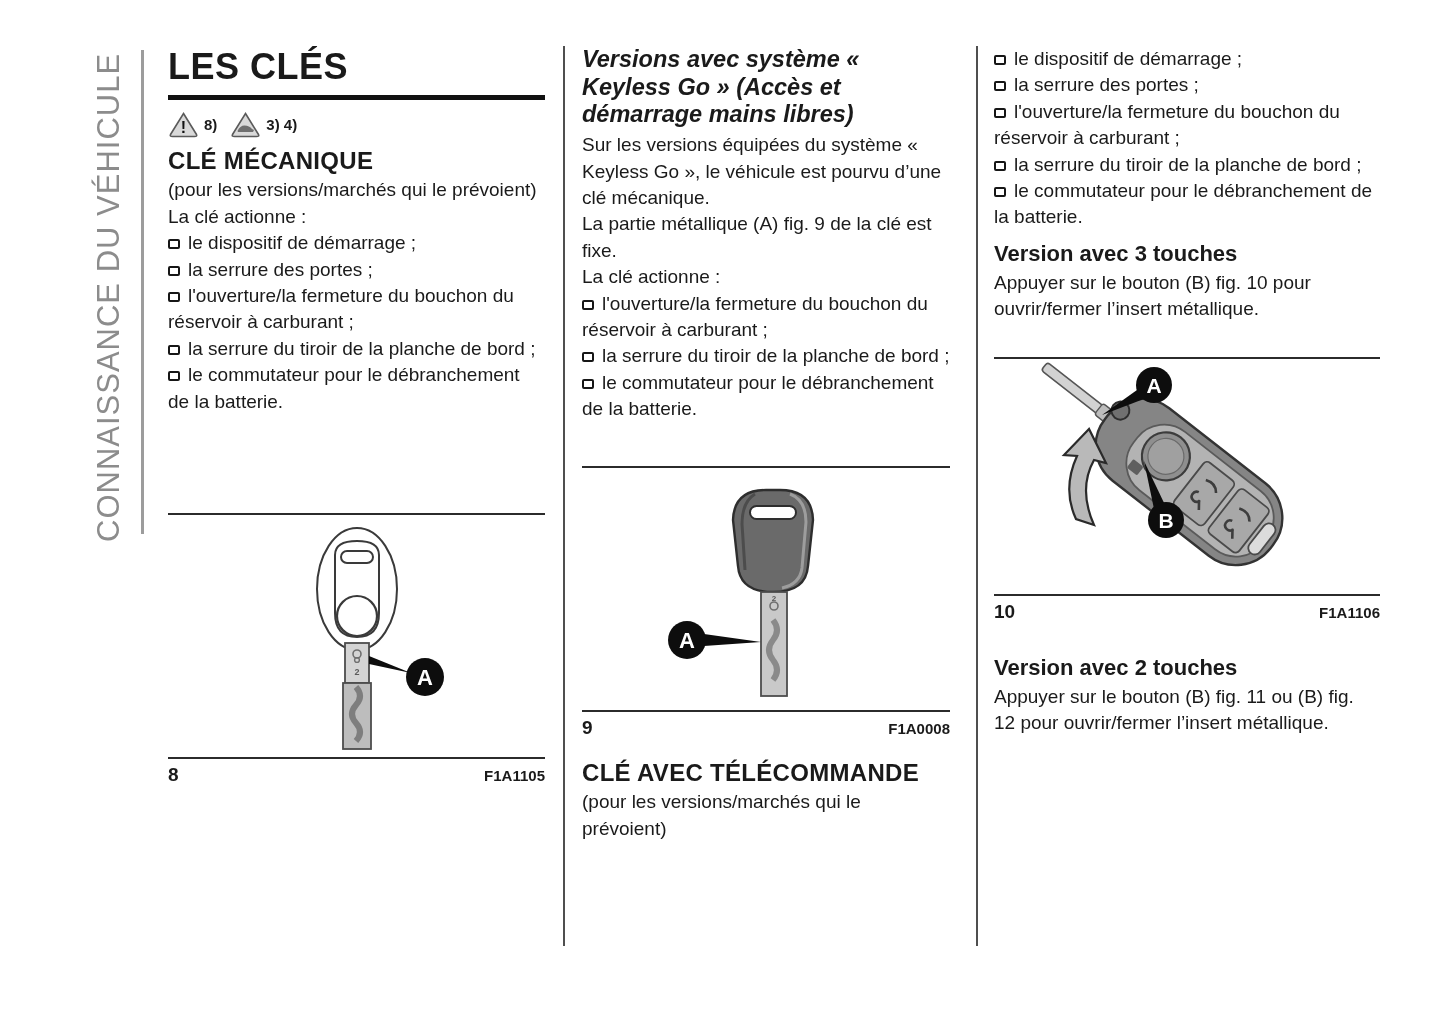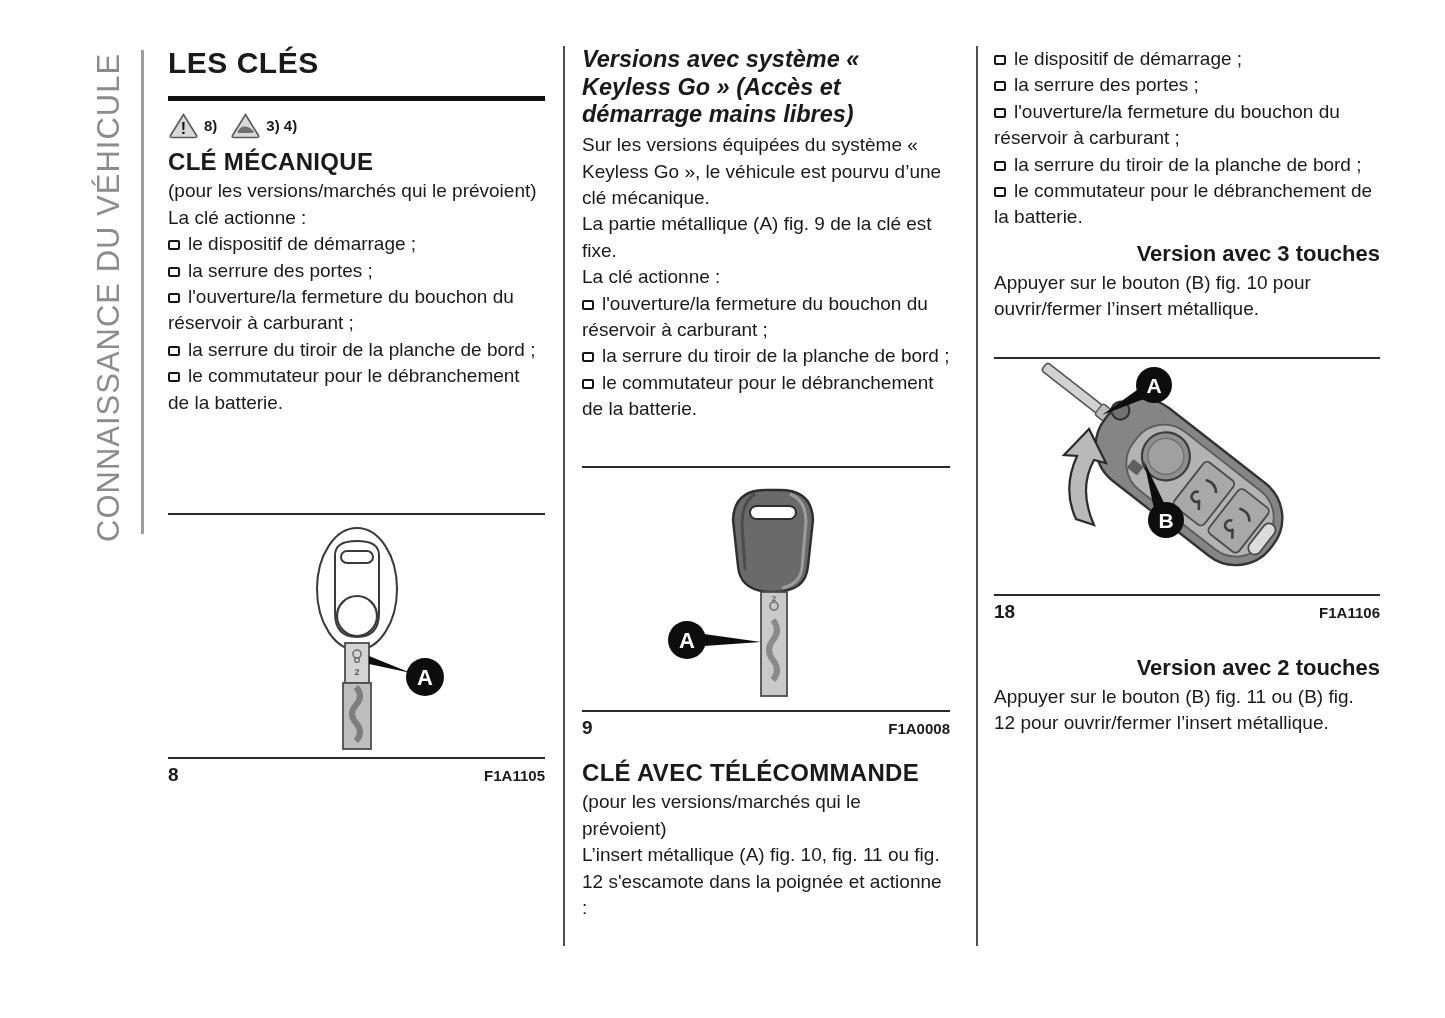--- a/index.html
+++ b/index.html
@@ -17,26 +17,26 @@
   .sidebar-rule { position:absolute; left:141px; top:50px; width:3px; height:484px; background:#9c9c9c; }
 
   
   .col { position:absolute; top:46px; }
   .col1 { left:168px; width:377px; }
   .col2 { left:582px; width:368px; }
   .col3 { left:994px; width:386px; }
   .vdiv { position:absolute; top:46px; height:900px; width:2px; background:#4f4f4f; }
   .vdiv1 { left:563px; } .vdiv2 { left:976px; }
 
-  .doc-title { font-size:30px; font-weight:bold; letter-spacing:.5px; padding-bottom:16px; border-bottom:5px solid #111; }
+  .doc-title { font-size:36px; font-weight:bold; letter-spacing:.5px; padding-bottom:7px; border-bottom:5px solid #111; }
   .notes-row { display:flex; align-items:center; gap:5px; margin:11px 0 10px 0; font-size:15px; font-weight:bold; }
   .notes-row svg { display:block; }
   .h2 { font-size:24px; font-weight:bold; letter-spacing:.3px; margin:6px 0 3px 0; line-height:1.1; }
   .h3 { font-size:23.5px; font-weight:bold; line-height:1.18; margin-bottom:3px;font-style:italic; }
-  .sub { font-size:22px; font-weight:bold; margin:10px 0 3px 0;text-align:right; }
+  .sub { font-size:22px; font-weight:bold; margin:10px 0 3px 0; }
   p, .bullet { font-size:19px; line-height:26.4px; }
   .sq { display:inline-block; width:12px; height:10px; border:2.6px solid #161616; border-radius:2px; margin-right:8px; }
 
   
   .figure { position:absolute; left:0; }
   .fig-rule { height:2px; background:#2b2b2b; }
   .fig-art { position:relative; }
   .fig-caption { display:flex; justify-content:space-between; align-items:baseline; margin-top:5px; }
   .fig-num { font-size:19px; font-weight:bold; }
   .fig-code { font-size:15px; font-weight:bold; }
@@ -145,21 +145,20 @@
       <div class="fig-rule"></div>
       <div class="fig-caption">
         <span class="fig-num">9</span>
         <span class="fig-code">F1A0008</span>
       </div>
     </div>
 
     <div class="figure" style="top:708px; width:368px;">
       <div class="h2">CLÉ AVEC TÉLÉCOMMANDE</div>
       <p>(pour les versions/marchés qui le prévoient)</p>
-      <p>L’insert métallique (A) fig. 10, fig. 11 ou fig. 12 s'escamote dans la poignée et actionne :</p>
     </div>
   </div>
 
   <div class="col col3">
     <div class="bullet"><span class="sq"></span><span>le dispositif de démarrage ;</span></div>
     <div class="bullet"><span class="sq"></span><span>la serrure des portes ;</span></div>
     <div class="bullet"><span class="sq"></span><span>l'ouverture/la fermeture du bouchon du réservoir à carburant ;</span></div>
     <div class="bullet"><span class="sq"></span><span>la serrure du tiroir de la planche de bord ;</span></div>
     <div class="bullet"><span class="sq"></span><span>le commutateur pour le débranchement de la batterie.</span></div>
 
@@ -196,21 +195,21 @@
           <circle cx="160" cy="26" r="18" fill="#0d0d0d"></circle>
           <text x="160" y="34" font-size="21" font-weight="bold" fill="#ffffff" text-anchor="middle">A</text>
 
           <polygon points="150,102 172,148 160,150" fill="#0d0d0d"></polygon>
           <circle cx="172" cy="161" r="18" fill="#0d0d0d"></circle>
           <text x="172" y="169" font-size="21" font-weight="bold" fill="#ffffff" text-anchor="middle">B</text>
         </svg>
       </div>
       <div class="fig-rule"></div>
       <div class="fig-caption">
-        <span class="fig-num">18</span>
+        <span class="fig-num">10</span>
         <span class="fig-code">F1A1106</span>
       </div>
     </div>
 
     <div class="figure" style="top:597px; width:386px;">
       <div class="sub" style="margin-top:12px">Version avec 2 touches</div>
       <p>Appuyer sur le bouton (B) fig. 11 ou (B) fig. 12 pour ouvrir/fermer l’insert métallique.</p>
     </div>
   </div>
 

